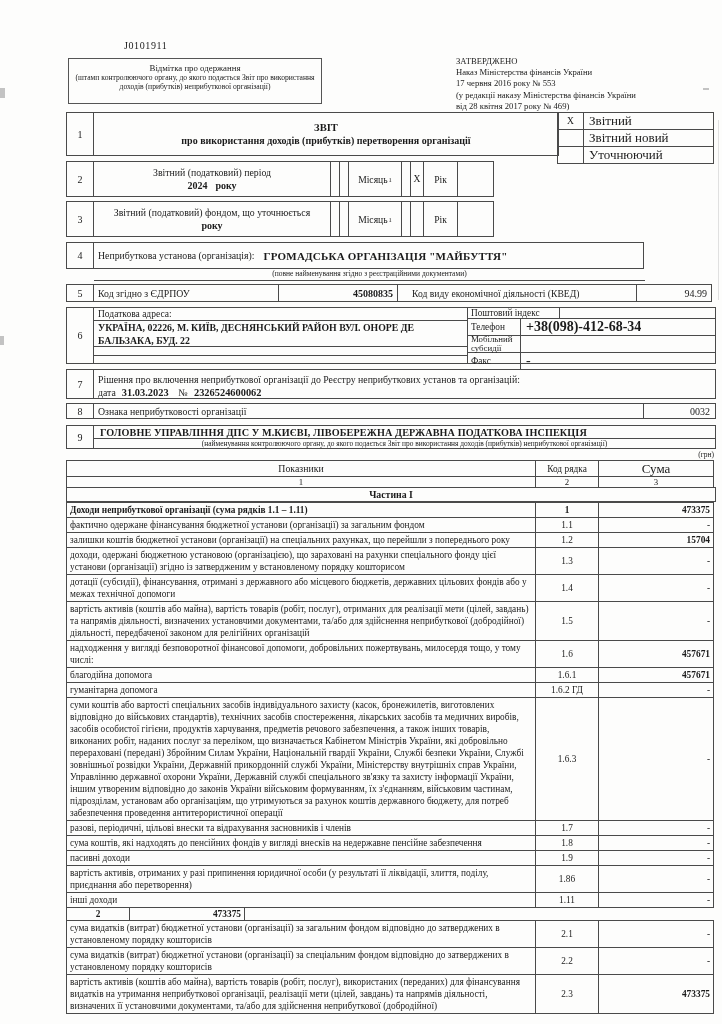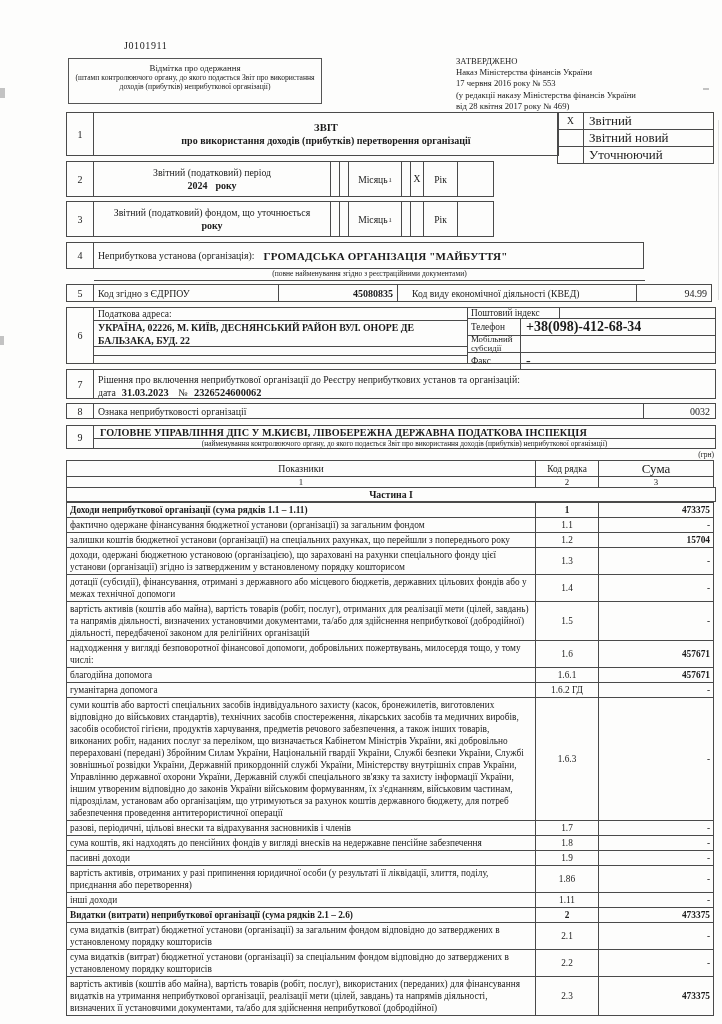--- a/index.html
+++ b/index.html
@@ -361,21 +361,20 @@
           <div class="tc tc-text">вартість активів, отриманих у разі припинення юридичної особи (у результаті її ліквідації, злиття, поділу, приєднання або перетворення)</div>
           <div class="tc tc-code">1.86</div>
           <div class="tc tc-sum">-</div>
         </div>
         <div class="trow">
           <div class="tc tc-text">інші доходи</div>
           <div class="tc tc-code">1.11</div>
           <div class="tc tc-sum">-</div>
         </div>
         <div class="trow section">
-          <div class="tc tc-text">Видатки (витрати) неприбуткової організації (сума рядків 2.1 – 2.6)</div>
           <div class="tc tc-code">2</div>
           <div class="tc tc-sum numval">473375</div>
         </div>
         <div class="trow">
           <div class="tc tc-text">сума видатків (витрат) бюджетної установи (організації) за загальним фондом відповідно до затверджених в установленому порядку кошторисів</div>
           <div class="tc tc-code">2.1</div>
           <div class="tc tc-sum">-</div>
         </div>
         <div class="trow">
           <div class="tc tc-text">сума видатків (витрат) бюджетної установи (організації) за спеціальним фондом відповідно до затверджених в установленому порядку кошторисів</div>

